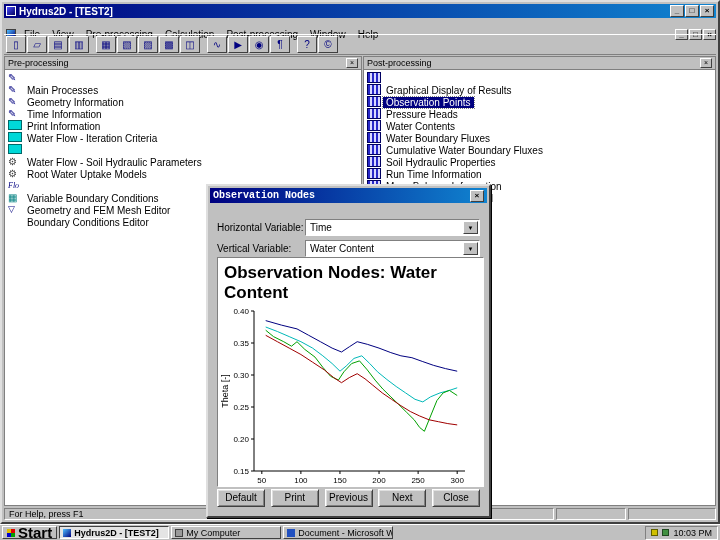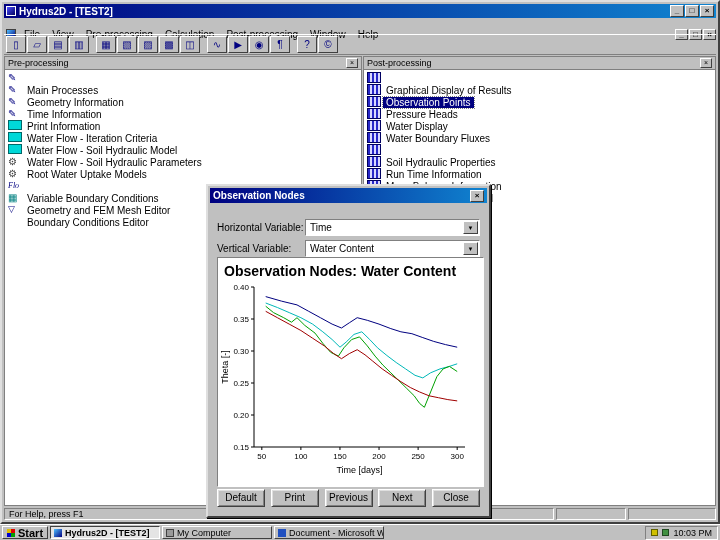--- a/index.html
+++ b/index.html
@@ -66,51 +66,51 @@
     border:1px solid #000060;
     background:repeating-linear-gradient(90deg,#2828c8 0 2px,#d8d8ff 2px 4px); }
   .label { padding:0 3px;margin-top:26px; }
   .label.sel { background:#000080; color:#fff; outline:1px dotted #808080; }
   
   .dialog { position:absolute; left:206px; top:184px; width:285px; height:334px; z-index:50;
     background:#c0c0c0; border:2px solid; border-color:#dfdfdf #404040 #404040 #dfdfdf;
     box-shadow:1px 1px 0 #000; }
   .dlg-title { position:absolute; left:2px; top:2px; right:2px; height:15px;
     background:linear-gradient(90deg,#000080,#1084d0); color:#fff; font-weight:bold;
-    display:flex; align-items:center; padding:0 3px; }
+    display:flex; align-items:center; padding:0 3px;font-family:Liberation Mono, monospace; }
   .field-row { position:absolute; left:9px; right:9px; height:29px;
     display:flex; align-items:center; }
   .row1 { top:27px; } .row2 { top:48px; }
   .field-label { width:88px; flex:none; }
   .combo { flex:1; height:17px; background:#fff; position:relative;
     border:1px solid; border-color:#808080 #fff #fff #808080;
     display:flex; align-items:center; padding-left:4px; }
   .combo-arrow { position:absolute; right:1px; top:1px; bottom:1px; width:15px;
     background:#c0c0c0; border:1px solid; border-color:#fff #404040 #404040 #fff;
     display:flex; align-items:center; justify-content:center; font-size:6px; }
   .chart-panel { position:absolute; left:9px; top:71px; width:267px; height:230px;
     background:#fff; border:1px solid; border-color:#808080 #fff #fff #808080; overflow:hidden; }
-  .chart-title { font-weight:bold; font-size:14px; padding:5px 2px 0 6px; }
+  .chart-title { font-weight:bold; font-size:17px; padding:5px 2px 0 6px; }
   .dlg-buttons { position:absolute; left:9px; right:9px; bottom:9px;
     display:flex; justify-content:space-between; }
   .dlg-btn { width:48px; height:18px; background:#c0c0c0; text-align:center; line-height:15px;
     border:1px solid; border-color:#fff #404040 #404040 #fff;
     box-shadow:inset 1px 1px 0 #dfdfdf, inset -1px -1px 0 #808080; }
   
   .statusbar { position:absolute; left:2px; right:2px; bottom:2px; height:13px;
     display:flex; gap:2px; padding-top:1px; }
   .status-cell { border:1px solid; border-color:#808080 #fff #fff #808080;
     font-size:9px; line-height:10px; padding:0 4px; }
   .status-main { flex:1; } .status-a { width:70px; } .status-b { width:88px; }
   
   .taskbar { position:absolute; left:0; right:0; bottom:0; height:16px; z-index:100;
     background:#c0c0c0; border-top:1px solid #fff;
     display:flex; align-items:center; padding:1px 2px; }
   .start-btn { height:13px; padding:0 4px; display:flex; align-items:center; gap:3px;
-    font-weight:bold; font-size:11px; background:#c0c0c0;
+    font-weight:bold; font-size:15px; background:#c0c0c0;
     border:1px solid; border-color:#fff #404040 #404040 #fff; flex:none; }
   .win-logo { width:8px; height:8px;
     background:conic-gradient(#e00000 0 25%, #00a000 25% 50%, #0000d0 50% 75%, #e0c000 75%); }
   .task-btn { width:110px; height:13px; margin-left:2px; padding:0 3px; flex:none;
     display:flex; align-items:center; gap:3px; font-size:9px;
     overflow:hidden; white-space:nowrap; background:#c0c0c0;
     border:1px solid; border-color:#fff #404040 #404040 #fff; }
   .task-btn.active { border-color:#404040 #fff #fff #404040; background:#e4e4e4; font-weight:bold; }
   .task-ic { width:8px; height:8px; flex:none; }
   .ic-hydrus { background:linear-gradient(135deg,#50c0ff,#000080); }
@@ -224,21 +224,20 @@
           <div class="list-item">
               <span class="ic i-pencil"></span>
               <span class="label">Print Information</span>
             </div>
           <div class="list-item">
               <span class="ic i-water"></span>
               <span class="label">Water Flow - Iteration Criteria</span>
             </div>
           <div class="list-item">
               <span class="ic i-water"></span>
-              <span class="label">Water Flow - Soil Hydraulic Model</span>
             </div>
           <div class="list-item">
               <span class="ic i-water"></span>
               <span class="label">Water Flow - Soil Hydraulic Parameters</span>
             </div>
           <div class="list-item">
               <span class="ic i-gear"></span>
               <span class="label">Root Water Uptake Models</span>
             </div>
           <div class="list-item">
@@ -272,28 +271,29 @@
           <div class="list-item">
               <span class="ic i-post"></span>
               <span class="label sel">Observation Points</span>
             </div>
           <div class="list-item">
               <span class="ic i-post"></span>
               <span class="label">Pressure Heads</span>
             </div>
           <div class="list-item">
               <span class="ic i-post"></span>
-              <span class="label">Water Display</span>
+              <span class="label">Water Contents</span>
             </div>
           <div class="list-item">
               <span class="ic i-post"></span>
               <span class="label">Water Boundary Fluxes</span>
             </div>
           <div class="list-item">
               <span class="ic i-post"></span>
+              <span class="label">Cumulative Water Boundary Fluxes</span>
             </div>
           <div class="list-item">
               <span class="ic i-post"></span>
               <span class="label">Soil Hydraulic Properties</span>
             </div>
           <div class="list-item">
               <span class="ic i-post"></span>
               <span class="label">Run Time Information</span>
             </div>
           <div class="list-item">

